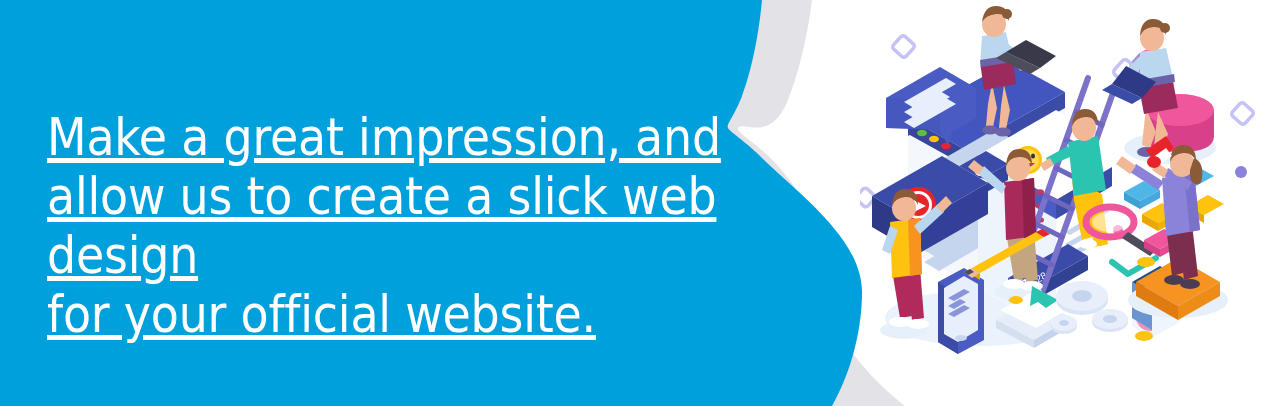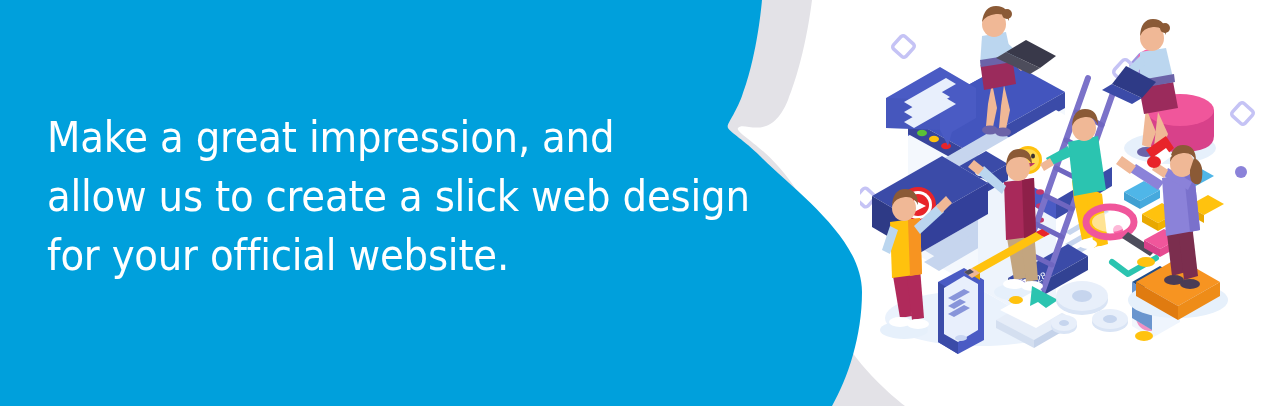--- a/index.html
+++ b/index.html
@@ -26,27 +26,28 @@
     height: 406px;
   }
   
   #headline {
     position: absolute;
     left: 47px;
     top: 108px;
     width: 730px;
     color: #ffffff;
     font-family: "DejaVu Sans Condensed", "Liberation Sans Narrow", "Liberation Sans", sans-serif;
-    font-size: 43px;
+    font-size: 51px;
     line-height: 59px;
     font-weight: 400;
     letter-spacing: -0.2px;
     font-stretch: condensed;
     white-space: pre-line;
     z-index: 5;
+    text-decoration: underline;
   }
   
   #illustration {
     position: absolute;
     right: 0;
     top: 0;
     width: 420px;
     height: 406px;
     z-index: 4;
   }

